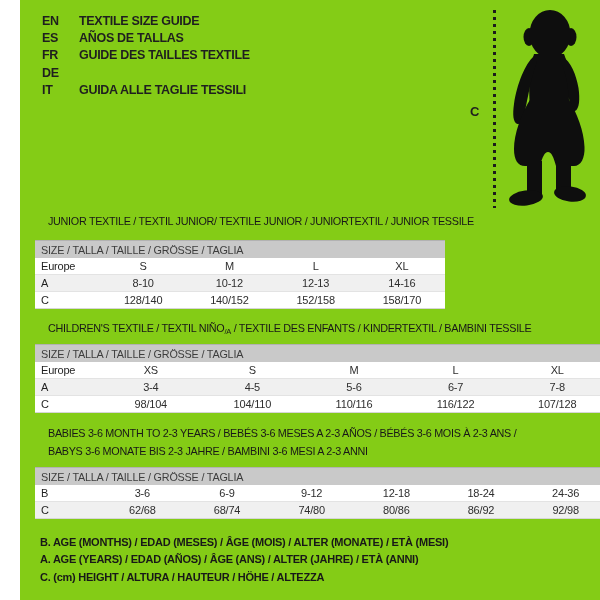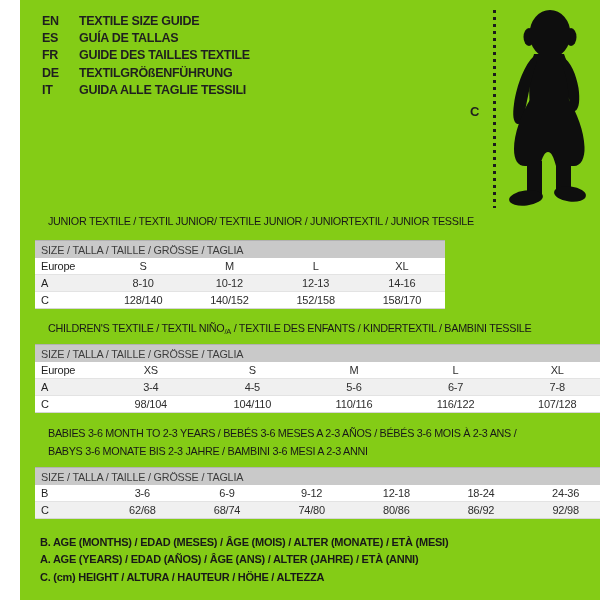--- a/index.html
+++ b/index.html
@@ -42,29 +42,28 @@
 
 <div class="canvas">
 
   <div class="lang-block">
     <div class="lang-row">
       <span class="lang-code">EN</span>
       <span class="lang-title">TEXTILE SIZE GUIDE</span>
     </div>
     <div class="lang-row">
       <span class="lang-code">ES</span>
-      <span class="lang-title">GUÍA DE TALLAS</span>
+      <span class="lang-title">AÑOS DE TALLAS</span>
     </div>
     <div class="lang-row">
       <span class="lang-code">FR</span>
       <span class="lang-title">GUIDE DES TAILLES TEXTILE</span>
     </div>
     <div class="lang-row">
       <span class="lang-code">DE</span>
-      <span class="lang-title">TEXTILGRÖßENFÜHRUNG</span>
     </div>
     <div class="lang-row">
       <span class="lang-code">IT</span>
       <span class="lang-title">GUIDA ALLE TAGLIE TESSILI</span>
     </div>
   </div>
 
   <div class="figure">
     <div class="dotted-line"></div>
     <div class="figure-label">C</div>

